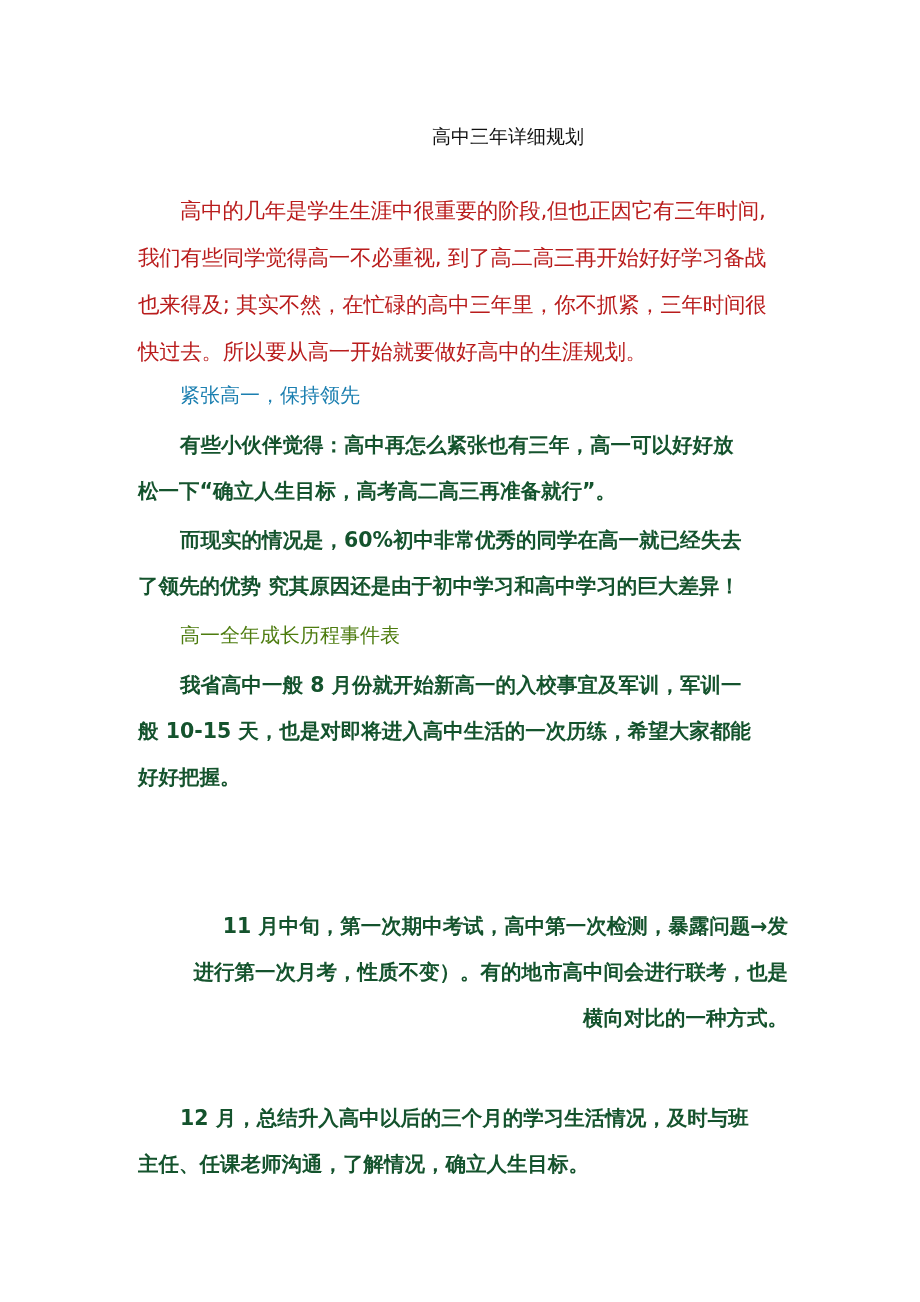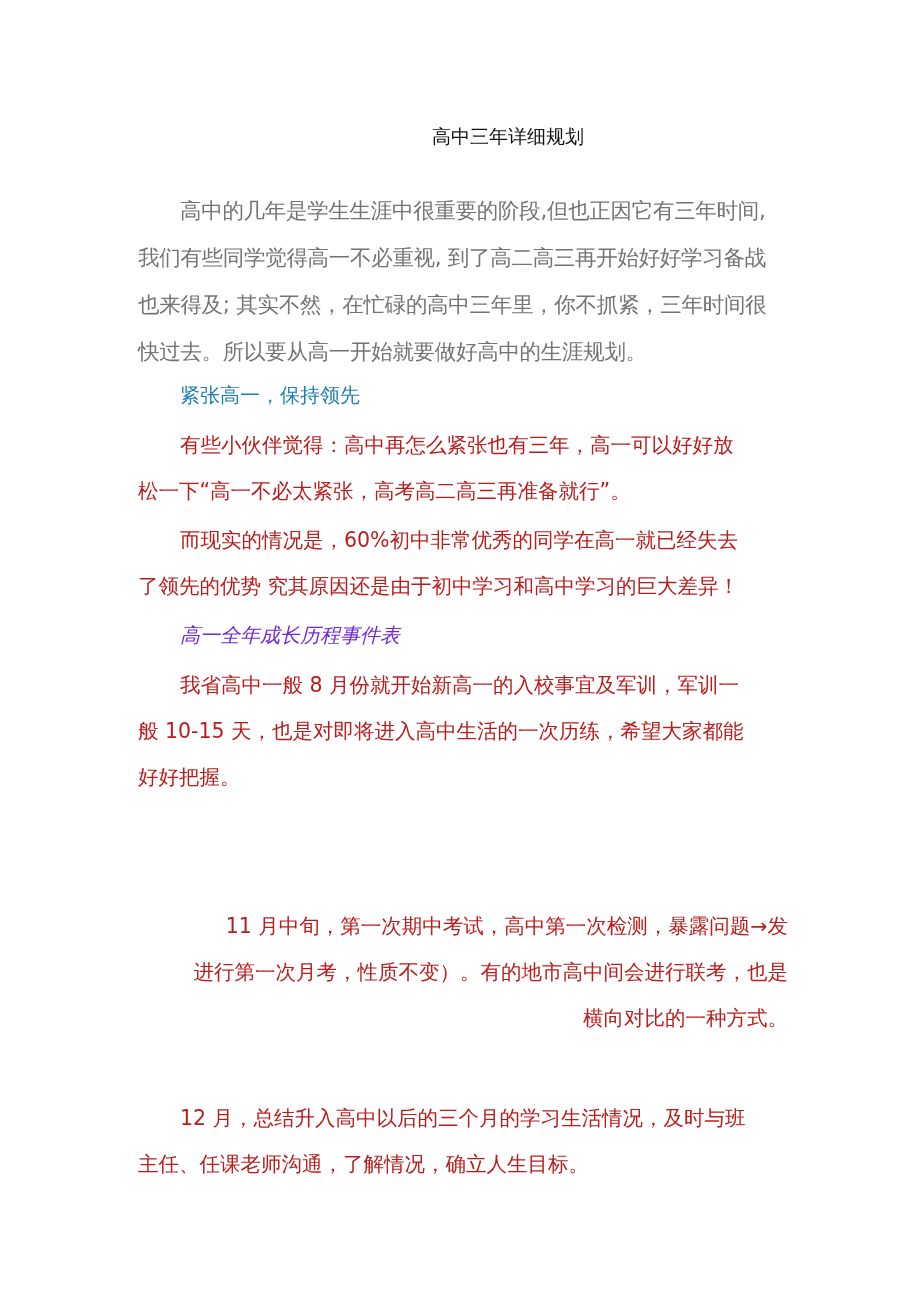--- a/index.html
+++ b/index.html
@@ -38,35 +38,36 @@
       font-size: 20.5px;
       color: #1a1a1a;
       text-indent: 42px;
       white-space: normal;
       word-break: break-all;
     }
     .intro {
       top: 187px;
       line-height: 47px;
       font-size: 21.5px;
-      color: #737373;
+      color: #b91c1c;
       letter-spacing: -0.3px;
     }
     .heading {
       position: absolute;
       left: 180px;
       font-size: 20px;
       line-height: 30px;
       text-align: right;
     }
     .heading.blue { top: 380px; color: #1b7fb0; }
-    .heading.red { top: 620px; color: #6d28d9; font-style: italic; }
+    .heading.red { top: 620px; color: #4d7c0f; }
     .body-para {
       line-height: 46px;
-      color: #b91c1c;
+      color: #14532d;
+      font-weight: bold;
     }
     .p1 { top: 422px; }
     .p2 { top: 517px; }
     .p3 { top: 662px; }
     .p4 { top: 808px; }
     .p5 { top: 903px; text-align: right; }
     .p6 { top: 1095px; }
     .line { display: block; white-space: nowrap; }
     .indent { padding-left: 42px; }
   </style>
@@ -81,21 +82,21 @@
     <span class="line indent">高中的几年是学生生涯中很重要的阶段,但也正因它有三年时间,</span>
     <span class="line">我们有些同学觉得高一不必重视, 到了高二高三再开始好好学习备战</span>
     <span class="line">也来得及; 其实不然，在忙碌的高中三年里，你不抓紧，三年时间很</span>
     <span class="line">快过去。所以要从高一开始就要做好高中的生涯规划。</span>
   </div>
 
   <div class="heading blue">紧张高一，保持领先</div>
 
   <div class="para body-para p1" style="text-indent:0">
     <span class="line indent">有些小伙伴觉得：高中再怎么紧张也有三年，高一可以好好放</span>
-    <span class="line">松一下“高一不必太紧张，高考高二高三再准备就行”。</span>
+    <span class="line">松一下“确立人生目标，高考高二高三再准备就行”。</span>
   </div>
 
   <div class="para body-para p2" style="text-indent:0">
     <span class="line indent">而现实的情况是，60%初中非常优秀的同学在高一就已经失去</span>
     <span class="line">了领先的优势 究其原因还是由于初中学习和高中学习的巨大差异！</span>
   </div>
 
   <div class="heading red">高一全年成长历程事件表</div>
 
   <div class="para body-para p3" style="text-indent:0">

